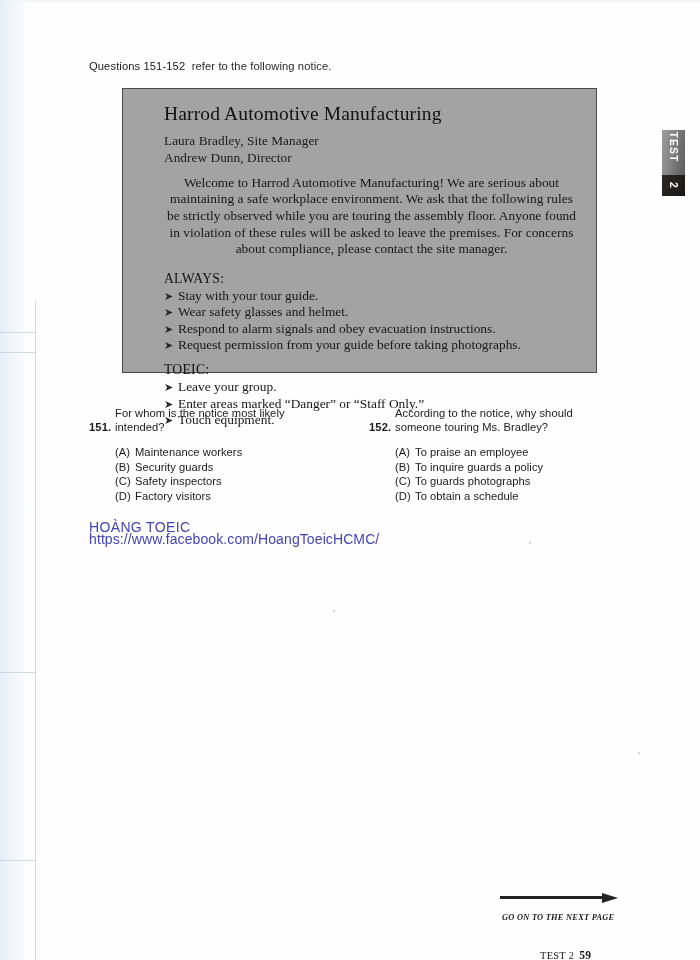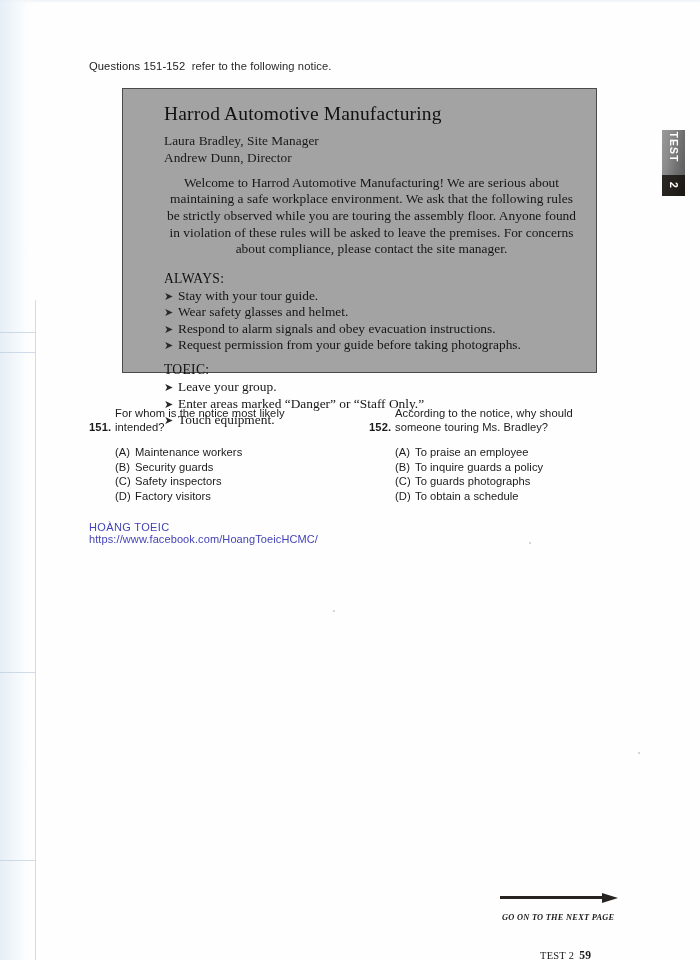--- a/index.html
+++ b/index.html
@@ -240,21 +240,21 @@
   .q-options .opt-text {
     flex: 1;
   }
 
   
   #watermark {
     position: absolute;
     left: 89px;
     top: 522px;
     color: #4343b8;
-    font-size: 11px;
+    font-size: 14px;
     line-height: 11.5px;
     letter-spacing: 0.1px;
   }
   #watermark-line1 { letter-spacing: 0.35px; }
 
   
   #footer-next {
     position: absolute;
     left: 502px;
     top: 913px;

